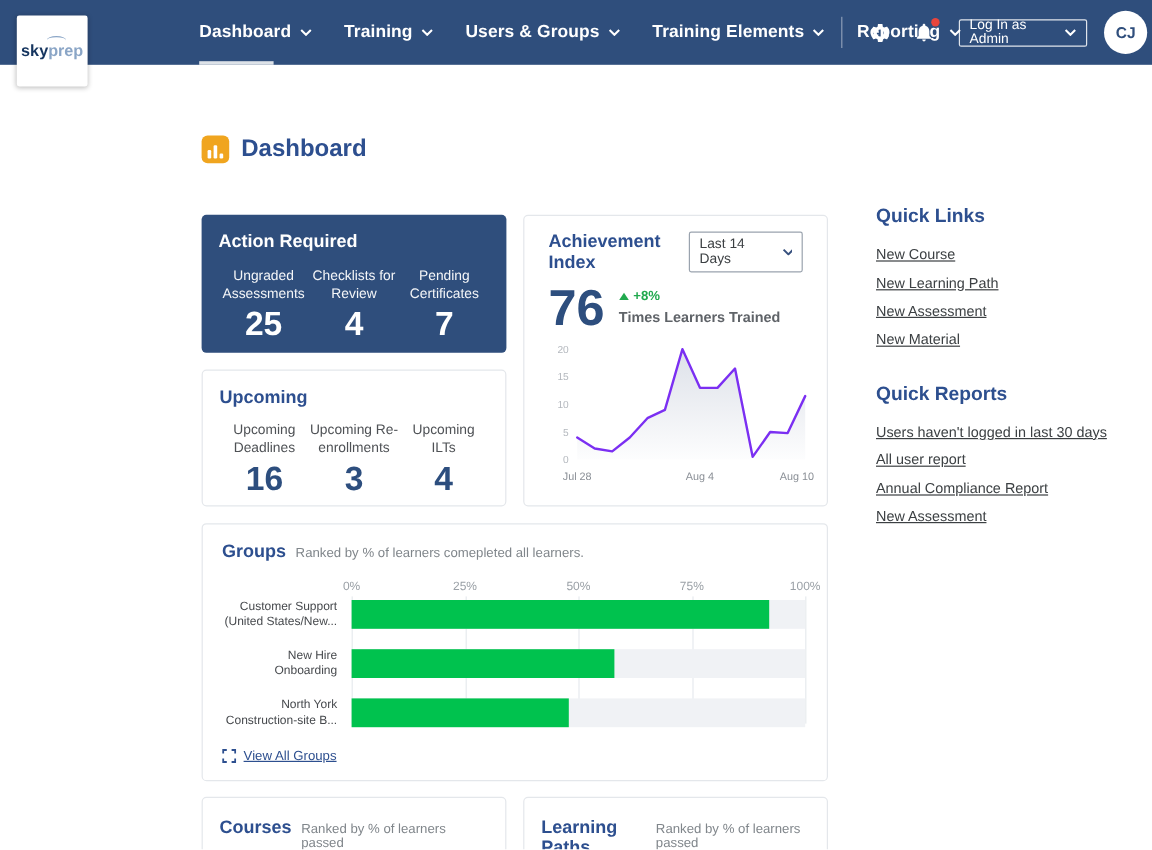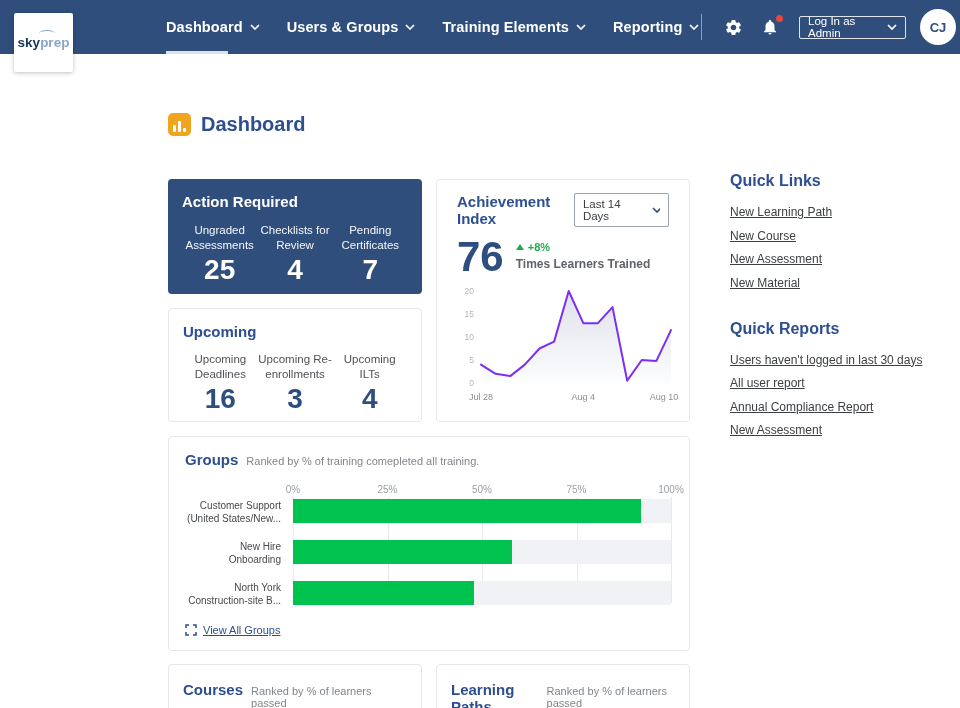--- a/index.html
+++ b/index.html
@@ -76,21 +76,21 @@
   .card-upcoming .stat-row { margin-top:12px; }
 
   .card-groups { left:168px; top:436px; width:522px; height:215px; padding:14px 16px; }
   .groups-head { display:flex; align-items:baseline; gap:8px; }
   .gchart { margin-top:16px; }
   .gchart-ticks { position:relative; height:15px; margin-left:108px; margin-right:2px; }
   .bar-tick { position:absolute; transform:translateX(-50%); font-size:10px; color:#9aa0a6; }
   .gchart-body { position:relative; }
   .gchart-grid { position:absolute; left:108px; right:2px; top:-2px; bottom:4px; }
   .gridline { position:absolute; top:0; bottom:0; width:1px; background:#e7eaee; }
-  .bar-row { display:flex; margin-bottom:15px; }
+  .bar-row { display:flex; align-items:center; margin-bottom:15px; }
   .bar-label { width:96px; margin-right:12px; text-align:right; font-size:10px; color:#46494d; line-height:1.3; }
   .bar-track { flex:1; height:24px; background:#f0f2f5; position:relative; margin-right:2px; }
   .bar-fill { position:absolute; left:0; top:0; bottom:0; z-index:2; }
   .view-all { display:inline-flex; align-items:center; gap:6px; margin-top:2px; font-size:11px; color:#2d4f8f;
               text-decoration:underline; cursor:pointer; }
 
   .card-courses { left:168px; top:664px; width:254px; height:120px; padding:16px 14px; }
   .card-lp { left:436px; top:664px; width:254px; height:120px; padding:16px 14px; }
   .bottom-head { display:flex; align-items:baseline; gap:8px; }
 
@@ -102,20 +102,26 @@
 </style>
 </head>
 <body>
 
 <div class="screen">
 
   <div class="navbar">
     <div class="nav-menu">
       <div class="nav-item active">
         <span>Dashboard</span>
+        <svg width="10" height="6">
+            <polyline points="1,1 5,5 9,1" stroke="#fff" stroke-width="1.7" fill="none"></polyline>
+          </svg>
+      </div>
+      <div class="nav-item">
+        <span>Training</span>
         <svg width="10" height="6">
             <polyline points="1,1 5,5 9,1" stroke="#fff" stroke-width="1.7" fill="none"></polyline>
           </svg>
       </div>
       <div class="nav-item">
         <span>Users &amp; Groups</span>
         <svg width="10" height="6">
             <polyline points="1,1 5,5 9,1" stroke="#fff" stroke-width="1.7" fill="none"></polyline>
           </svg>
       </div>
@@ -245,21 +251,21 @@
       <div class="stat">
         <div class="stat-label">Upcoming ILTs</div>
         <div class="stat-value">4</div>
       </div>
     </div>
   </div>
 
   <div class="card card-groups">
     <div class="groups-head">
       <div class="card-title">Groups</div>
-      <div class="card-sub">Ranked by % of training comepleted all training.</div>
+      <div class="card-sub">Ranked by % of learners comepleted all learners.</div>
     </div>
     <div class="gchart">
       <div class="gchart-ticks" id="bar-ticks">
           <span class="bar-tick" style="left: 0%;">0%</span>
           <span class="bar-tick" style="left: 25%;">25%</span>
           <span class="bar-tick" style="left: 50%;">50%</span>
           <span class="bar-tick" style="left: 75%;">75%</span>
           <span class="bar-tick" style="left: 100%;">100%</span>
         </div>
       <div class="gchart-body">
@@ -311,22 +317,22 @@
   </div>
   <div class="card card-lp">
     <div class="bottom-head">
       <div class="card-title">Learning Paths</div>
       <div class="card-sub">Ranked by % of learners passed</div>
     </div>
   </div>
 
   <div class="sidebar">
     <div class="side-title">Quick Links</div>
+    <a class="side-link">New Course</a>
     <a class="side-link">New Learning Path</a>
-    <a class="side-link">New Course</a>
     <a class="side-link">New Assessment</a>
     <a class="side-link">New Material</a>
 
     <div class="side-title side-sec2">Quick Reports</div>
     <a class="side-link">Users haven't logged in last 30 days</a>
     <a class="side-link">All user report</a>
     <a class="side-link">Annual Compliance Report</a>
     <a class="side-link">New Assessment</a>
   </div>
 

